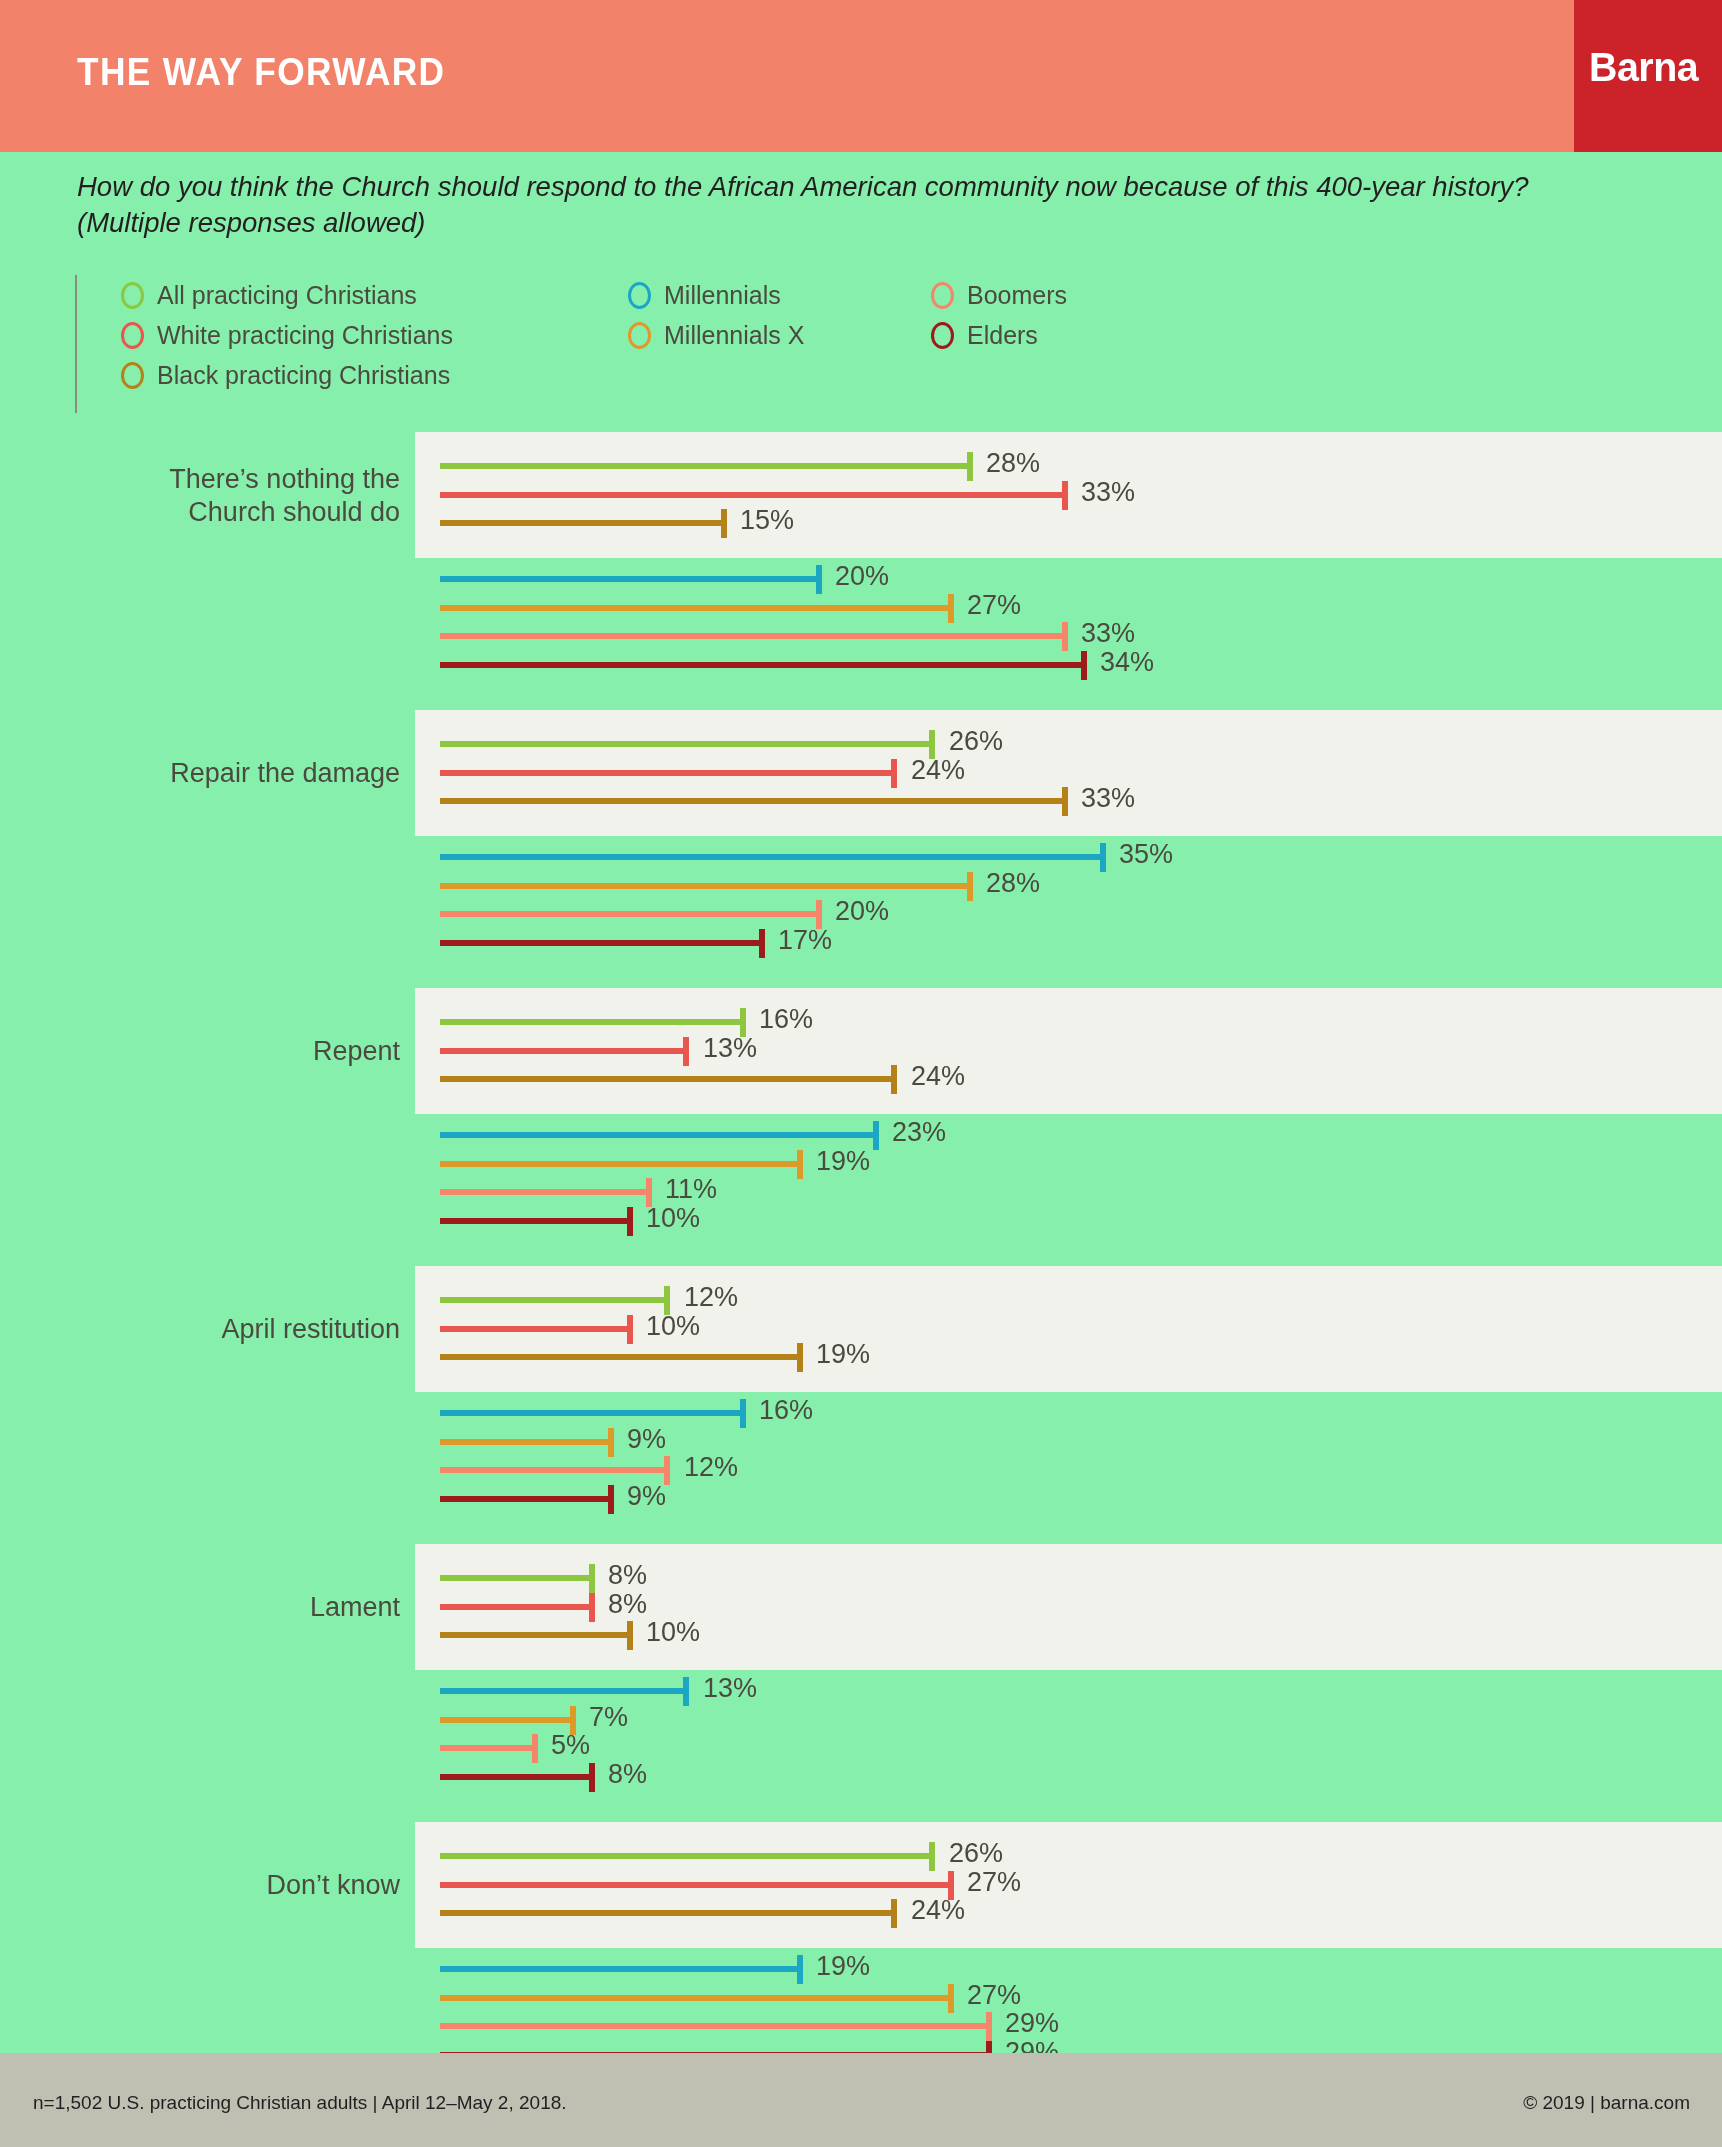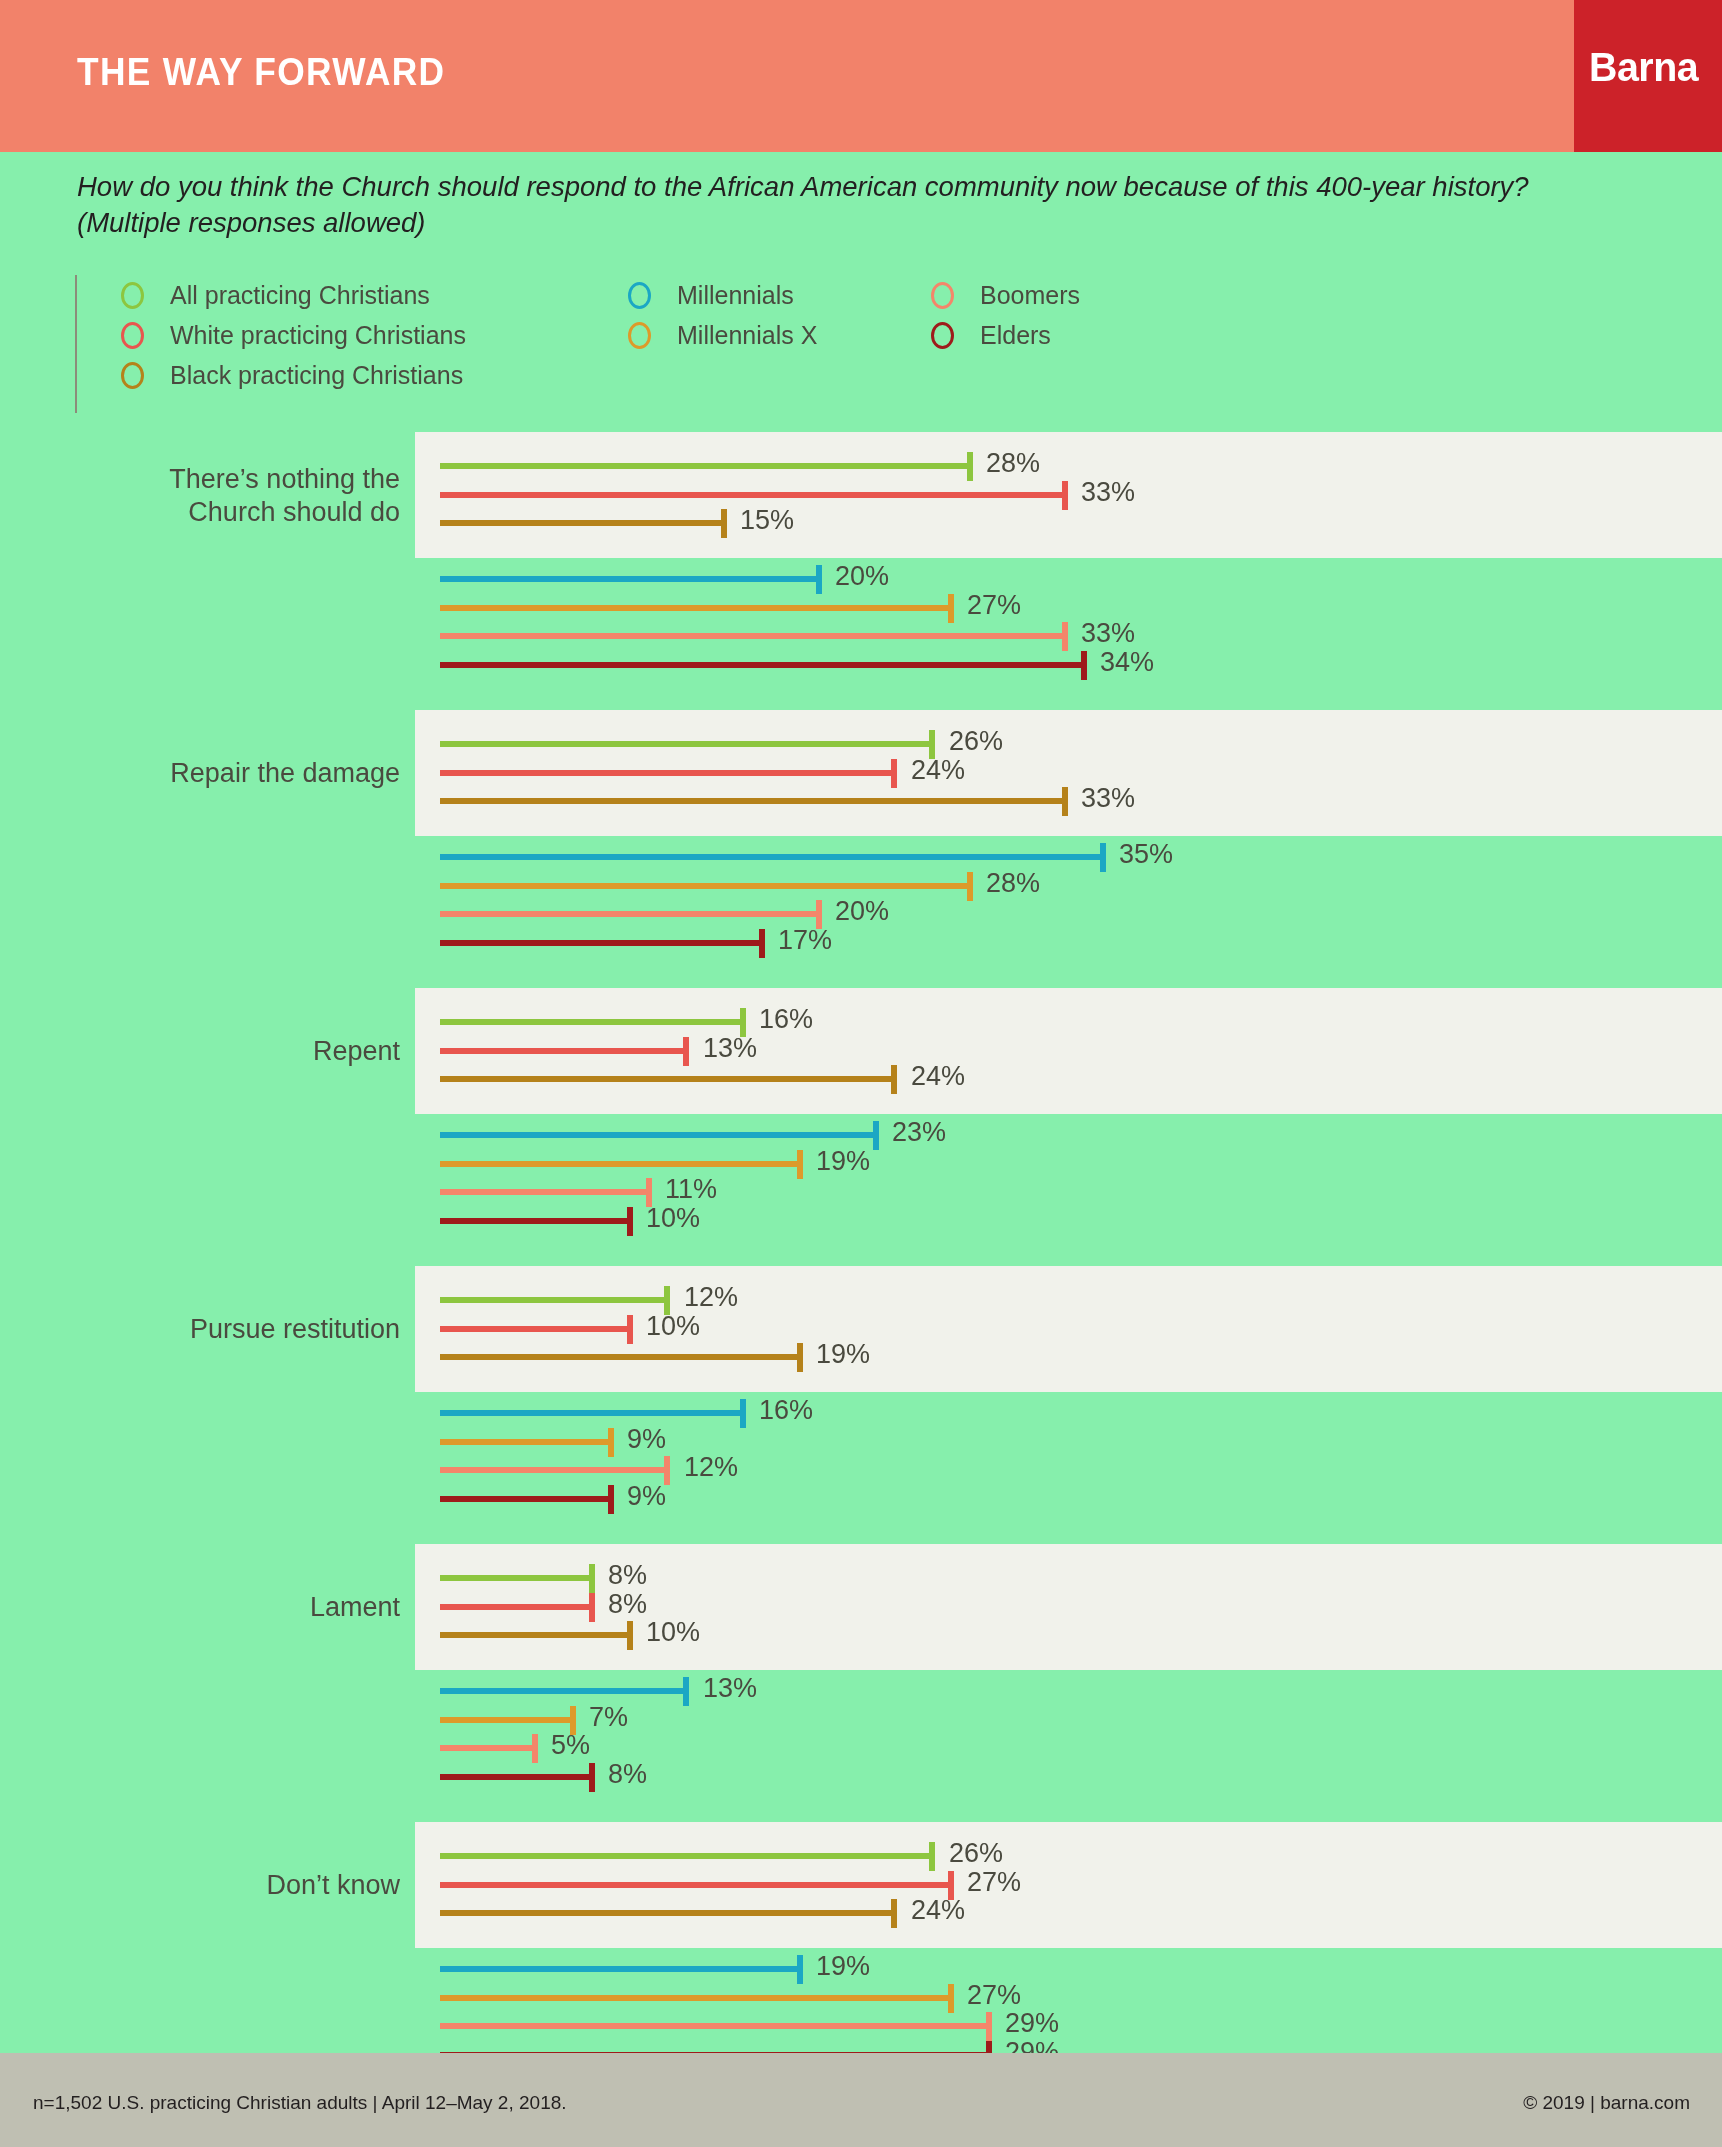--- a/index.html
+++ b/index.html
@@ -100,21 +100,20 @@
     border-radius: 50%;
     border: 3.7px solid #000;
     margin-right: 13px;
     flex: 0 0 auto;
     background: transparent;
   }
   .legend-label {
     font-size: 25px;
     color: #4A4A3F;
     white-space: nowrap;
-    margin-left: 13px;
   }
 
   
   #chart {
     position: absolute;
     left: 0;
     top: 432px;
     width: 1723px;
   }
   .group {
@@ -358,21 +357,21 @@
         </div>
         <div class="bar-row" style="top: 219px;">
           <div class="bar" style="width: 189px; background: rgb(158, 27, 27);"></div>
           <div class="cap" style="left: 623px; background: rgb(158, 27, 27);"></div>
           <div class="bar-value" style="left: 642px;">10%</div>
         </div>
       </div>
       <div class="group" style="height: 254px; margin-bottom: 24px;">
         <div class="band" style="top: 0px; height: 126px;"></div>
         <div class="grouplabel" style="top: 47px;">
-          <div>Pursue restitution</div>
+          <div>April restitution</div>
         </div>
         <div class="bar-row" style="top: 20px;">
           <div class="bar" style="width: 227px; background: rgb(141, 198, 63);"></div>
           <div class="cap" style="left: 660px; background: rgb(141, 198, 63);"></div>
           <div class="bar-value" style="left: 680px;">12%</div>
         </div>
         <div class="bar-row" style="top: 49px;">
           <div class="bar" style="width: 189px; background: rgb(232, 86, 78);"></div>
           <div class="cap" style="left: 623px; background: rgb(232, 86, 78);"></div>
           <div class="bar-value" style="left: 642px;">10%</div>

